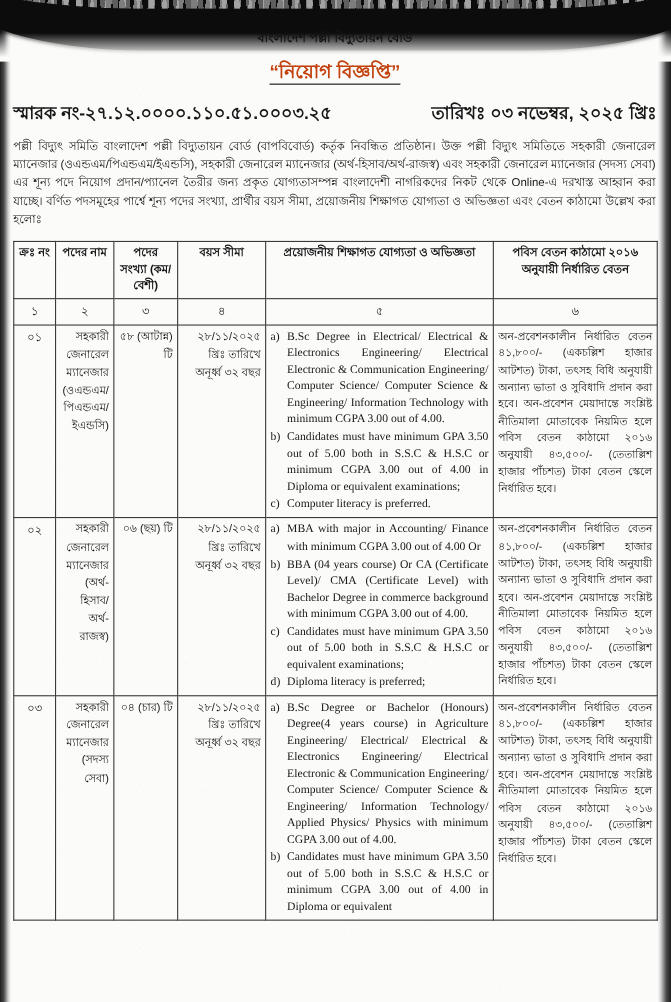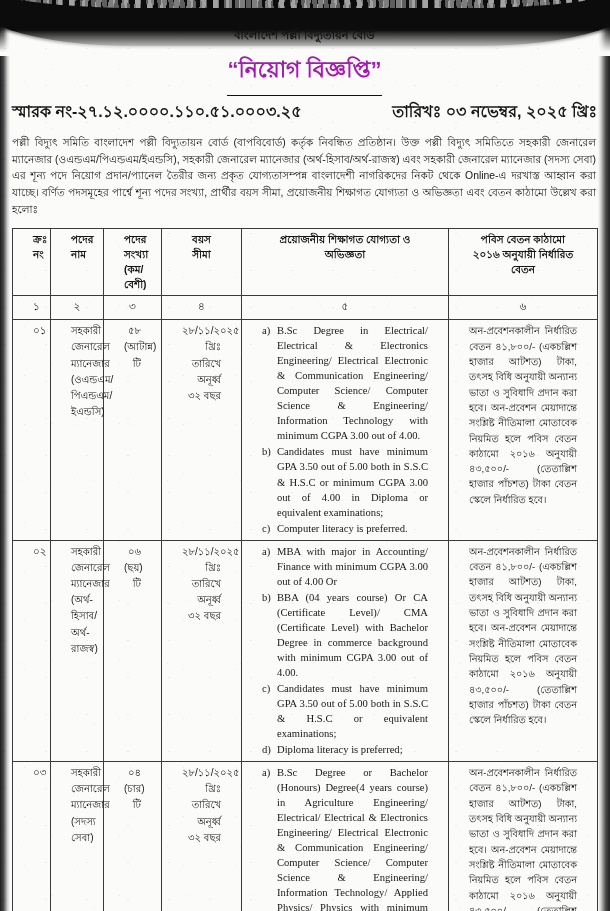--- a/index.html
+++ b/index.html
@@ -92,24 +92,24 @@
   .org-line.l3 { font-size: 11px; }
 
   .notice-title {
     text-align: center;
     margin-top: 7px;
     margin-bottom: 2px;
   }
   .notice-title span {
     font-family: "Liberation Sans", "DejaVu Sans", sans-serif;
     font-weight: 700;
-    font-size: 22px;
+    font-size: 17px;
     border-bottom: 1.6px solid #111;
-    padding-bottom: 13px;
-    color: #a21caf;
+    padding-bottom: 1px;
+    color: #c2410c;
   }
 
   .meta-row {
     display: flex;
     justify-content: space-between;
     align-items: flex-end;
     margin-top: 10px;
     font-family: "Liberation Sans", "DejaVu Sans", sans-serif;
     font-size: 16px;
     font-weight: 600;
@@ -130,21 +130,21 @@
   .tbl-wrap { margin-top: 9px; }
   table.notice {
     width: 100%;
     border-collapse: collapse;
     table-layout: fixed;
     border: 1.3px solid #2b2b2b;
   }
   table.notice td, table.notice th {
     border: 1px solid #3a3a3a;
     vertical-align: top;
-    padding: 3px 20px;
+    padding: 3px 4px;
   }
 
   col.c1 { width: 38px; }
   col.c2 { width: 53px; }
   col.c3 { width: 58px; }
   col.c4 { width: 80px; }
   col.c5 { width: 207px; }
   col.c6 { width: 149px; }
 
   th.hd {
@@ -170,20 +170,21 @@
     font-family: "Liberation Sans", "DejaVu Sans", sans-serif;
     font-size: 10px;
     text-align: right;
     vertical-align: middle;
     line-height: 1.62;
     color: #161616;
   }
   td.serial {
     font-family: "Liberation Sans", "DejaVu Sans", sans-serif;
     font-size: 10.4px;
+    text-align: center;
     vertical-align: middle;
     color: #161616;
   }
 
   
   td.qual {
     font-family: "Liberation Serif", "DejaVu Serif", serif;
     font-size: 10.6px;
     line-height: 1.42;
     padding: 3px 5px 3px 3px;

